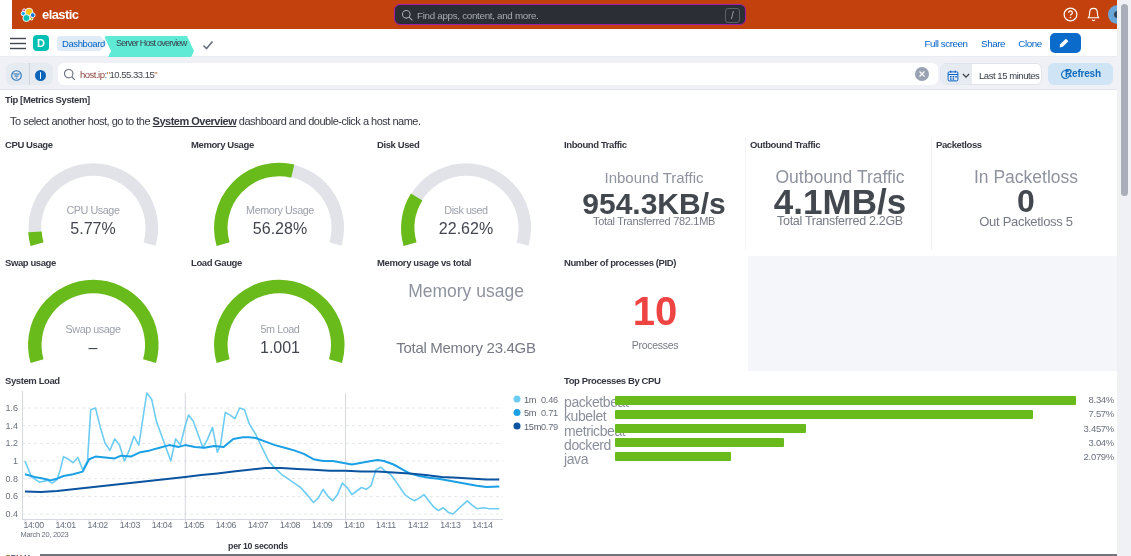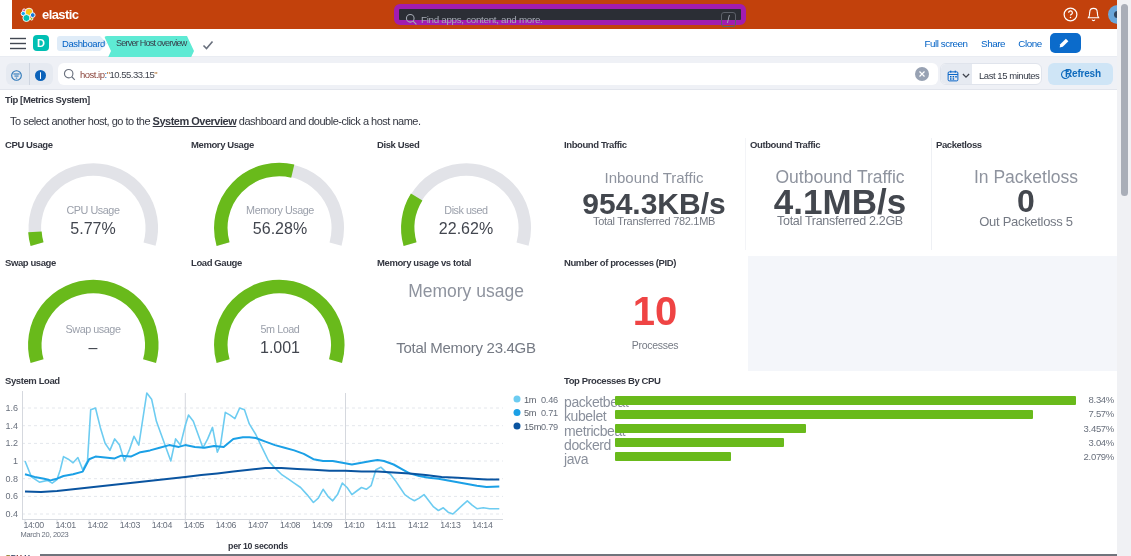--- a/index.html
+++ b/index.html
@@ -2,21 +2,21 @@
 <html><head>
 <meta charset="utf-8">
 <style>
 * { margin:0; padding:0; box-sizing:border-box; }
 html,body { width:1131px; height:556px; overflow:hidden; font-family:"Liberation Sans", sans-serif; background:#fff; }
 #page { position:relative; width:1131px; height:556px; overflow:hidden; }
 .abs { position:absolute; }
 
 #hdr { position:absolute; left:0; top:0; width:1117px; height:29px; background:#c2410c;margin-left:12px; }
 #hdr .brand { position:absolute; left:30px; top:7px; color:#fff; font-size:13px; font-weight:700; letter-spacing:-0.6px; }
-#searchbox { position:absolute; left:382px; top:4px; width:352px; height:21px; background:#2b2e35; border:5px solid #a21caf; border-radius:6px; }
+#searchbox { position:absolute; left:382px; top:4px; width:352px; height:21px; background:#2b2e35; border:1px solid #a21caf; border-radius:6px; }
 #searchbox .ph { position:absolute; left:22px; top:4.5px; font-size:9.8px; letter-spacing:-0.3px; color:#a6abb5; }
 #searchbox .key { position:absolute; right:5px; top:2.5px; width:15px; height:15px; border:1px solid #5c6069; border-radius:3px; color:#a6abb5; font-size:10px; text-align:center; line-height:13px; }
 
 #nav { position:absolute; left:0; top:29px; width:1117px; height:28px; background:#fff; border-bottom:1px solid #e9ecf2; }
 .crumb1 { position:absolute; left:57px; top:7px; height:15px; line-height:15px; width:50px; overflow:hidden; white-space:nowrap; padding:0 0 0 5px; background:#dfecf8; color:#0061c5; font-size:9.5px; letter-spacing:-0.4px; border-radius:3px; clip-path:polygon(0 0, calc(100% - 7px) 0, 100% 50%, calc(100% - 7px) 100%, 0 100%); }
 .crumb2 { position:absolute; left:104px; top:7px; height:30px; line-height:15px; width:90px; overflow:hidden; white-space:nowrap; padding:0 0 0 12px; background:#5eead4; color:#38404c; font-size:9px; letter-spacing:-0.75px; font-weight:400; border-radius:3px; clip-path:polygon(0 0, calc(100% - 7px) 0, 100% 50%, calc(100% - 7px) 100%, 0 100%, 7px 50%); }
 .navlink { position:absolute; top:8.5px; color:#0061c5; font-size:9.8px; letter-spacing:-0.45px; transform:translateX(-50%); }
 #editbtn { position:absolute; left:1050px; top:4px; width:31px; height:20px; background:#0b6bcb; border-radius:5px; color:#fff; font-size:11.5px; text-align:center; line-height:20px; }
 
 #qrow { position:absolute; left:0; top:57px; width:1117px; height:33px; background:#eff1f6; border-bottom:1px solid #e2e5ec; }

